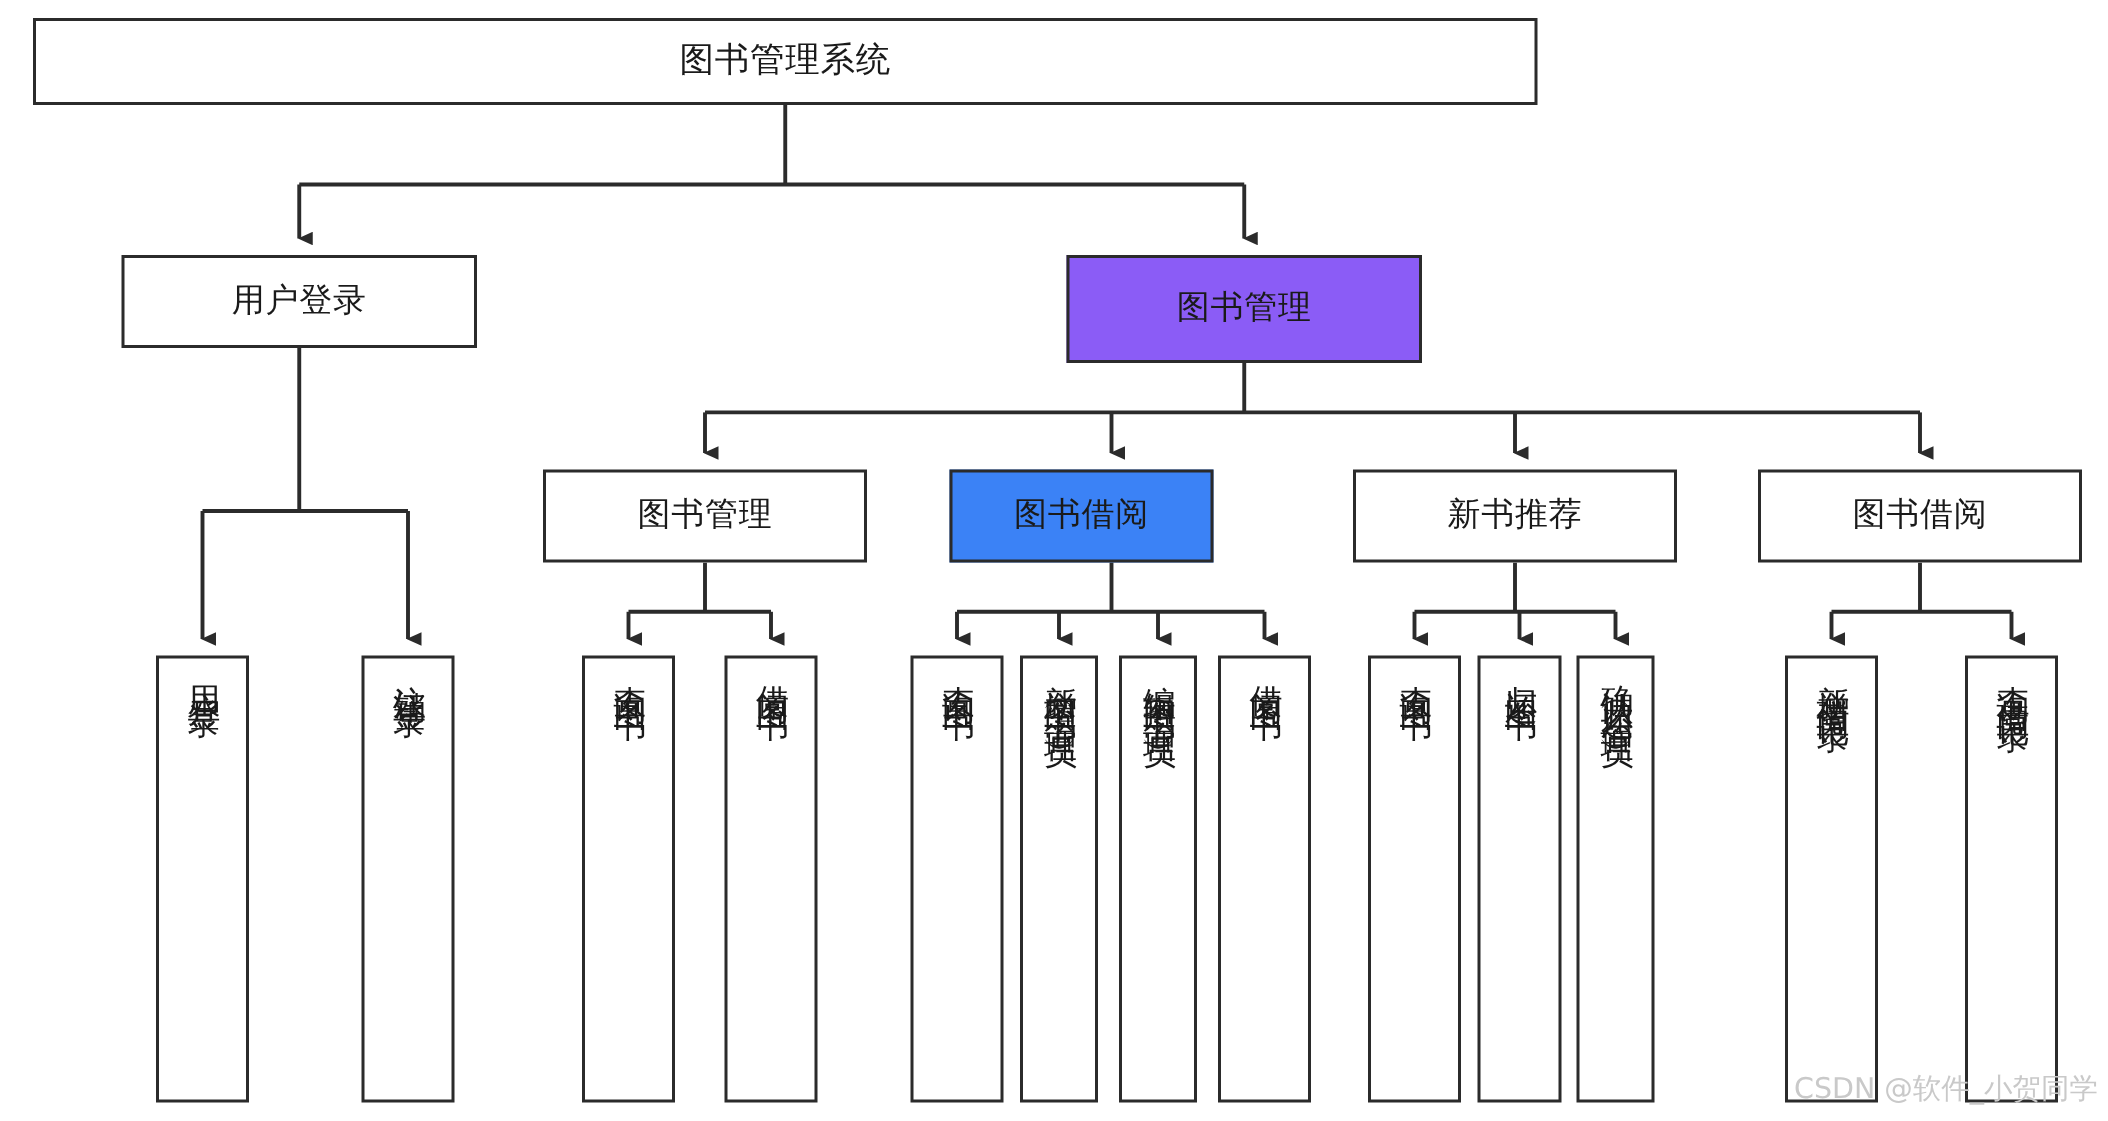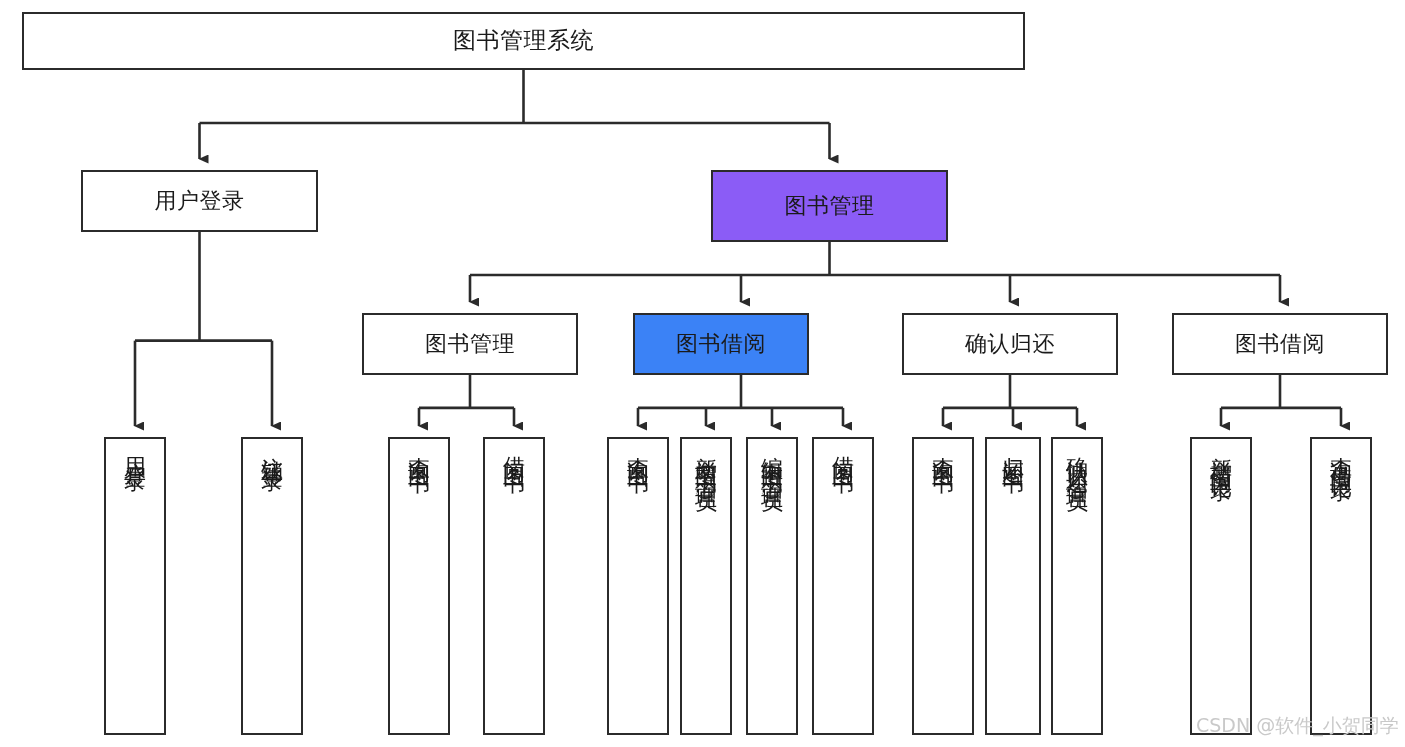--- a/index.html
+++ b/index.html
@@ -133,21 +133,21 @@
       <div class="node h" style="left: 711px; top: 170px; width: 237px; height: 72px; border-color: rgb(43, 43, 43); background: #8b5cf6;">
         <span class="label">图书管理</span>
       </div>
       <div class="node h" style="left: 362px; top: 313px; width: 216px; height: 62px; border-color: rgb(43, 43, 43); background: rgb(255, 255, 255);">
         <span class="label">图书管理</span>
       </div>
       <div class="node h" style="left: 633px; top: 313px; width: 176px; height: 62px; border-color: rgb(43, 43, 43); background: #3b82f6;">
         <span class="label">图书借阅</span>
       </div>
       <div class="node h" style="left: 902px; top: 313px; width: 216px; height: 62px; border-color: rgb(43, 43, 43); background: rgb(255, 255, 255);">
-        <span class="label">确认归还</span>
+        <span class="label">新书推荐</span>
       </div>
       <div class="node h" style="left: 1172px; top: 313px; width: 216px; height: 62px; border-color: rgb(43, 43, 43); background: rgb(255, 255, 255);">
         <span class="label">图书借阅</span>
       </div>
       <div class="node v" style="left: 104px; top: 437px; width: 62px; height: 298px; border-color: rgb(43, 43, 43); background: rgb(255, 255, 255);">
         <span class="label">用户登录</span>
       </div>
       <div class="node v" style="left: 241px; top: 437px; width: 62px; height: 298px; border-color: rgb(43, 43, 43); background: rgb(255, 255, 255);">
         <span class="label">注销登录</span>
       </div>

